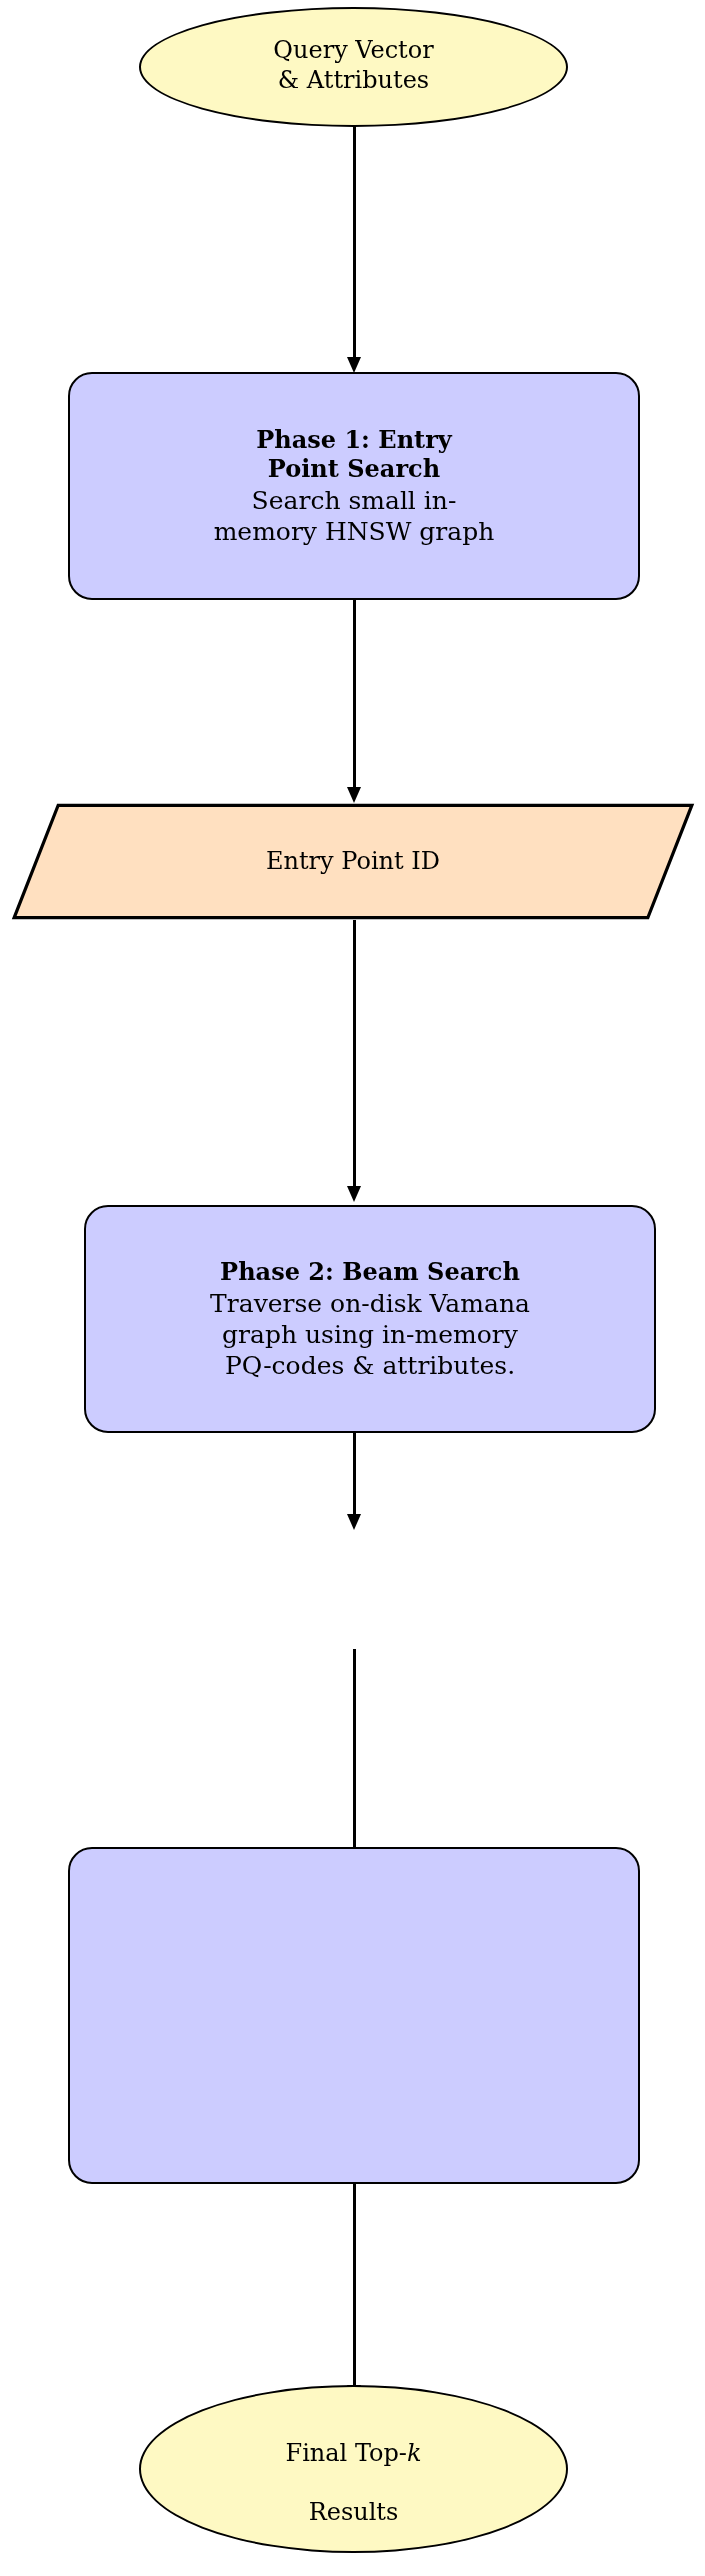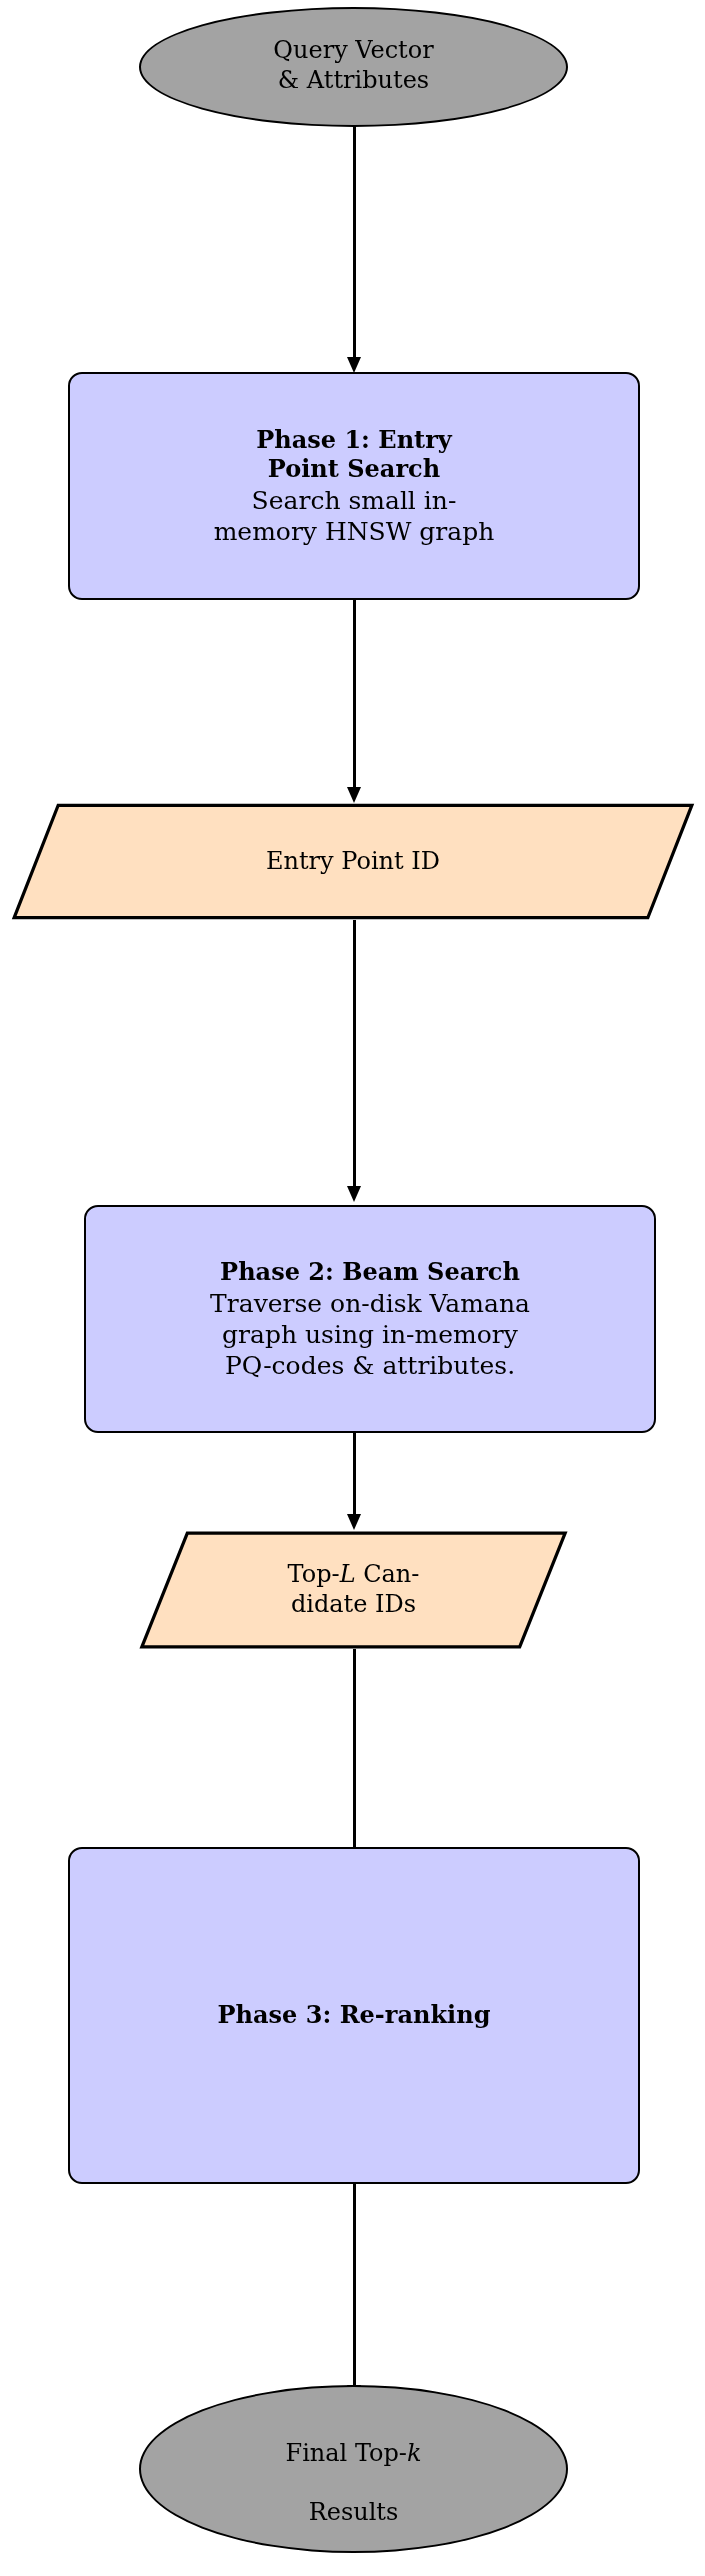--- a/index.html
+++ b/index.html
@@ -24,39 +24,39 @@
     width: 706px;
     height: 2576px;
   }
 
   
   .ellipse {
     position: absolute;
     box-sizing: border-box;
     border: 2.7px solid #000000;
     border-radius: 50%;
-    background: #a3a3a3;
+    background: #fef9c3;
     display: flex;
     align-items: center;
     justify-content: center;
   }
   .ellipse .label {
     font-size: 24px;
     line-height: 1.24;
     text-align: center;
     white-space: pre-line;
     padding-bottom: 1.1px;
   }
 
   
   .procbox {
     position: absolute;
     box-sizing: border-box;
     border: 2.7px solid #000000;
-    border-radius: 14px;
+    border-radius: 24px;
     background: #ccccff;
     display: flex;
     flex-direction: column;
     align-items: center;
     justify-content: center;
     padding: 5.4px 9.8px;
   }
   .procbox .title {
     font-size: 24px;
     font-weight: bold;
@@ -164,36 +164,27 @@
     <div class="body">Traverse on-disk Vamana
 graph using in-memory
 PQ-codes &amp; attributes.</div>
   </div>
 
   <div class="arrow" style="left:353px; top:1433px; width:2.7px; height:98px;">
     <div class="shaft" style="height:83px;"></div>
     <div class="head" style="top:81px;"></div>
   </div>
 
-  <div class="para-wrap" style="left:139px; top:1531px; width:429px; height:118px;">
-    <svg width="429" height="118" viewBox="0 0 790 218">
-      <polygon points="88,4 786,4 702,214 4,214" fill="#ffe0c0" stroke="#000000" stroke-width="6" stroke-linejoin="miter"></polygon>
-    </svg>
-    <div class="label">
-      <span>Top-<span class="mvar">L</span> Can-<br>didate IDs</span>
-    </div>
-  </div>
 
   <div class="arrow" style="left:353px; top:1649px; width:2.7px; height:386px;">
     <div class="shaft" style="height:371px;"></div>
     <div class="head" style="top:369px;"></div>
   </div>
 
   <div class="procbox" style="left:68px; top:1847px; width:572px; height:337px;">
-    <div class="title">Phase 3:  Re-ranking</div>
   </div>
 
   <div class="arrow" style="left:353px; top:2184px; width:2.7px; height:217px;">
     <div class="shaft" style="height:203px;"></div>
     <div class="head" style="top:201px;"></div>
   </div>
 
   <div class="ellipse" style="left:139px; top:2385px; width:429px; height:168px;">
     <div class="label">
       <span>Final Top-</span><span class="mvar">k</span><br>

